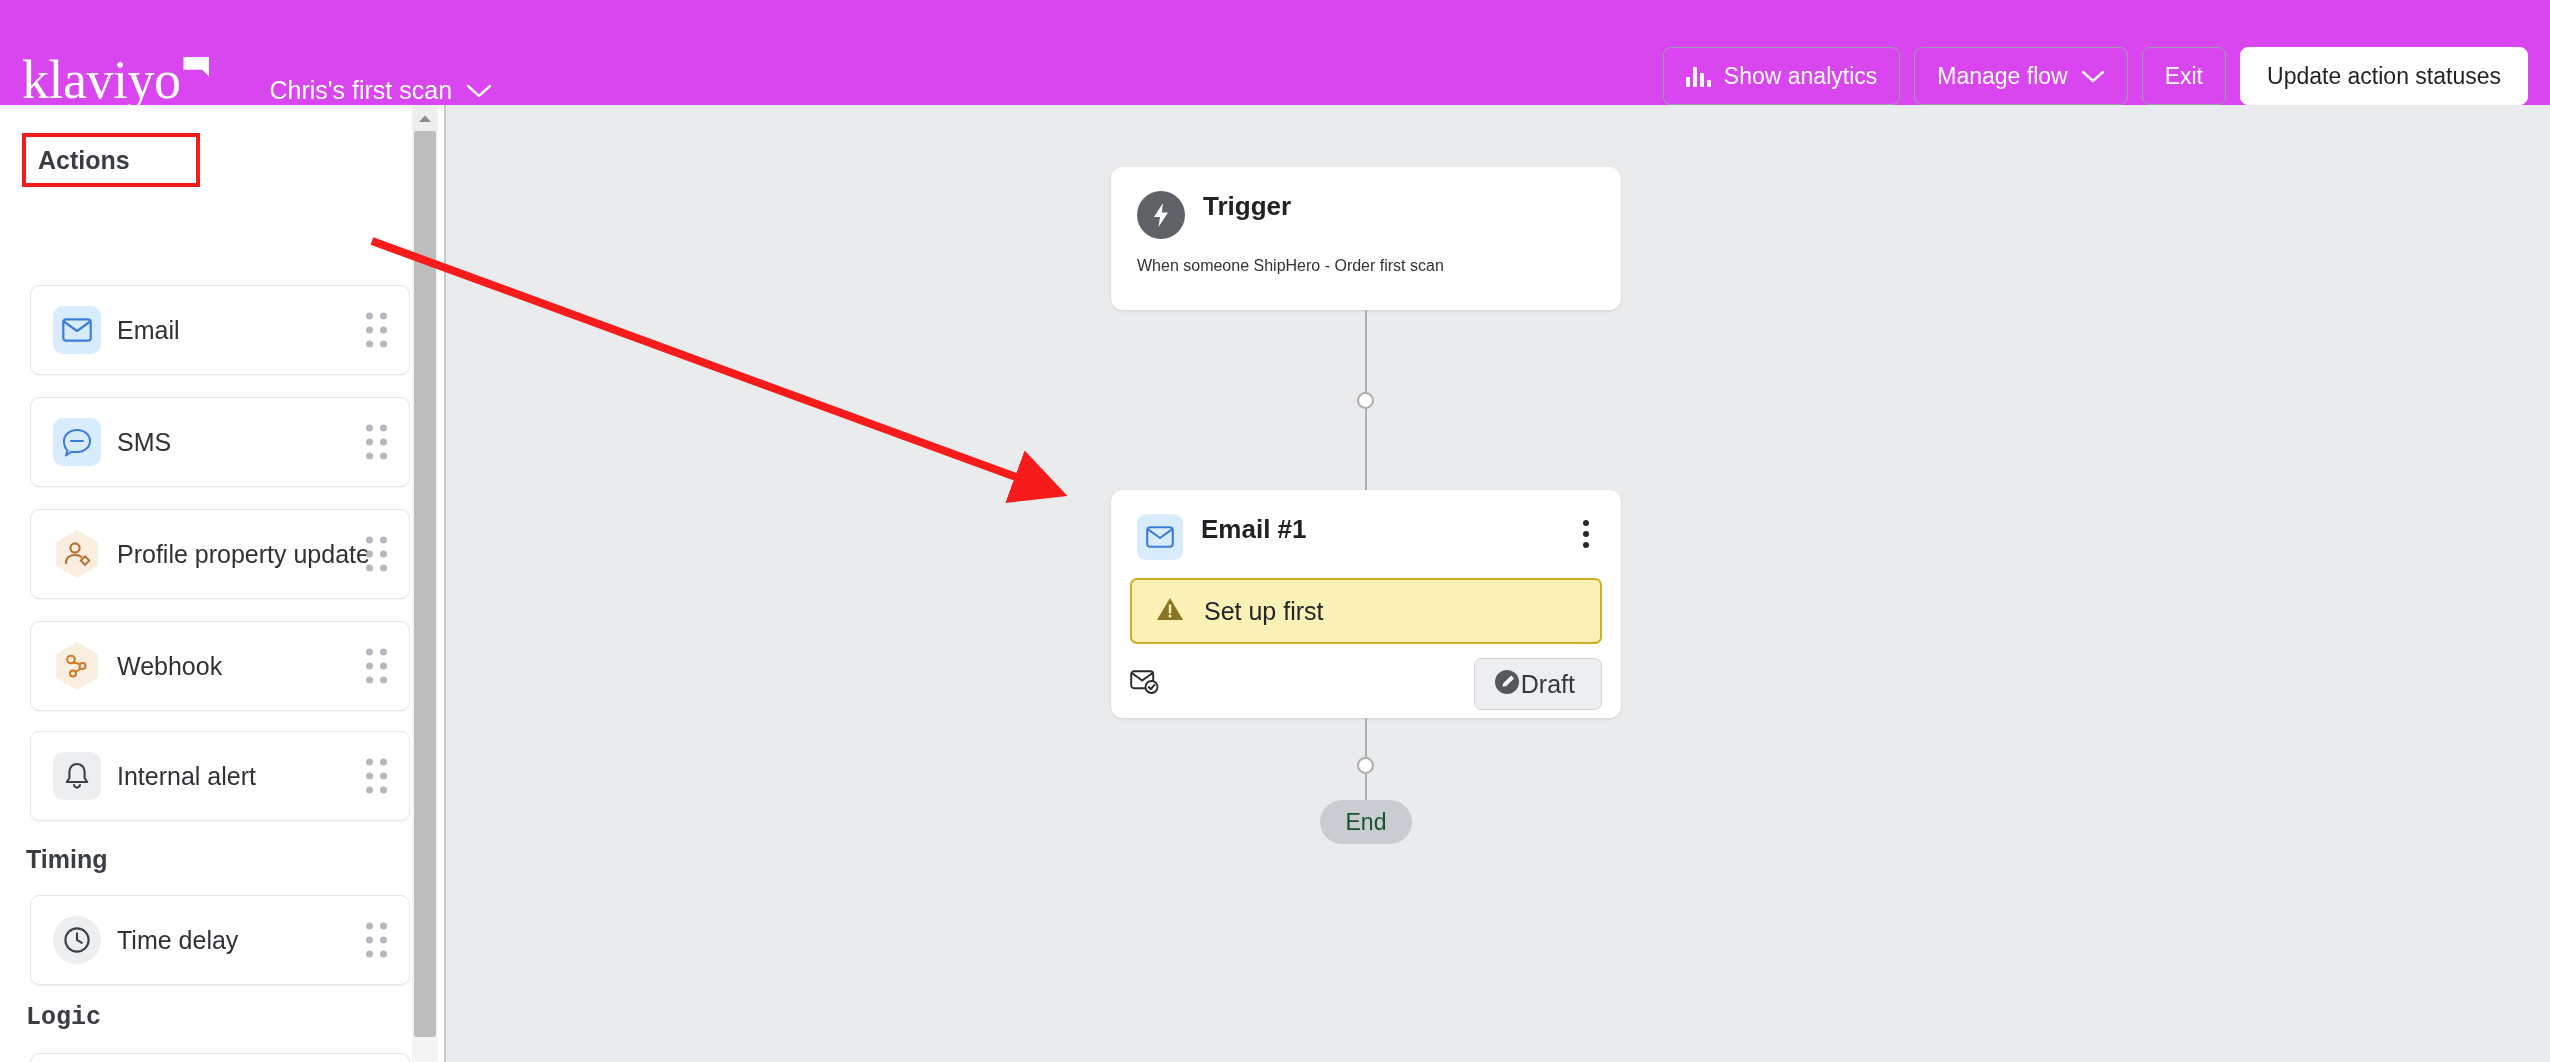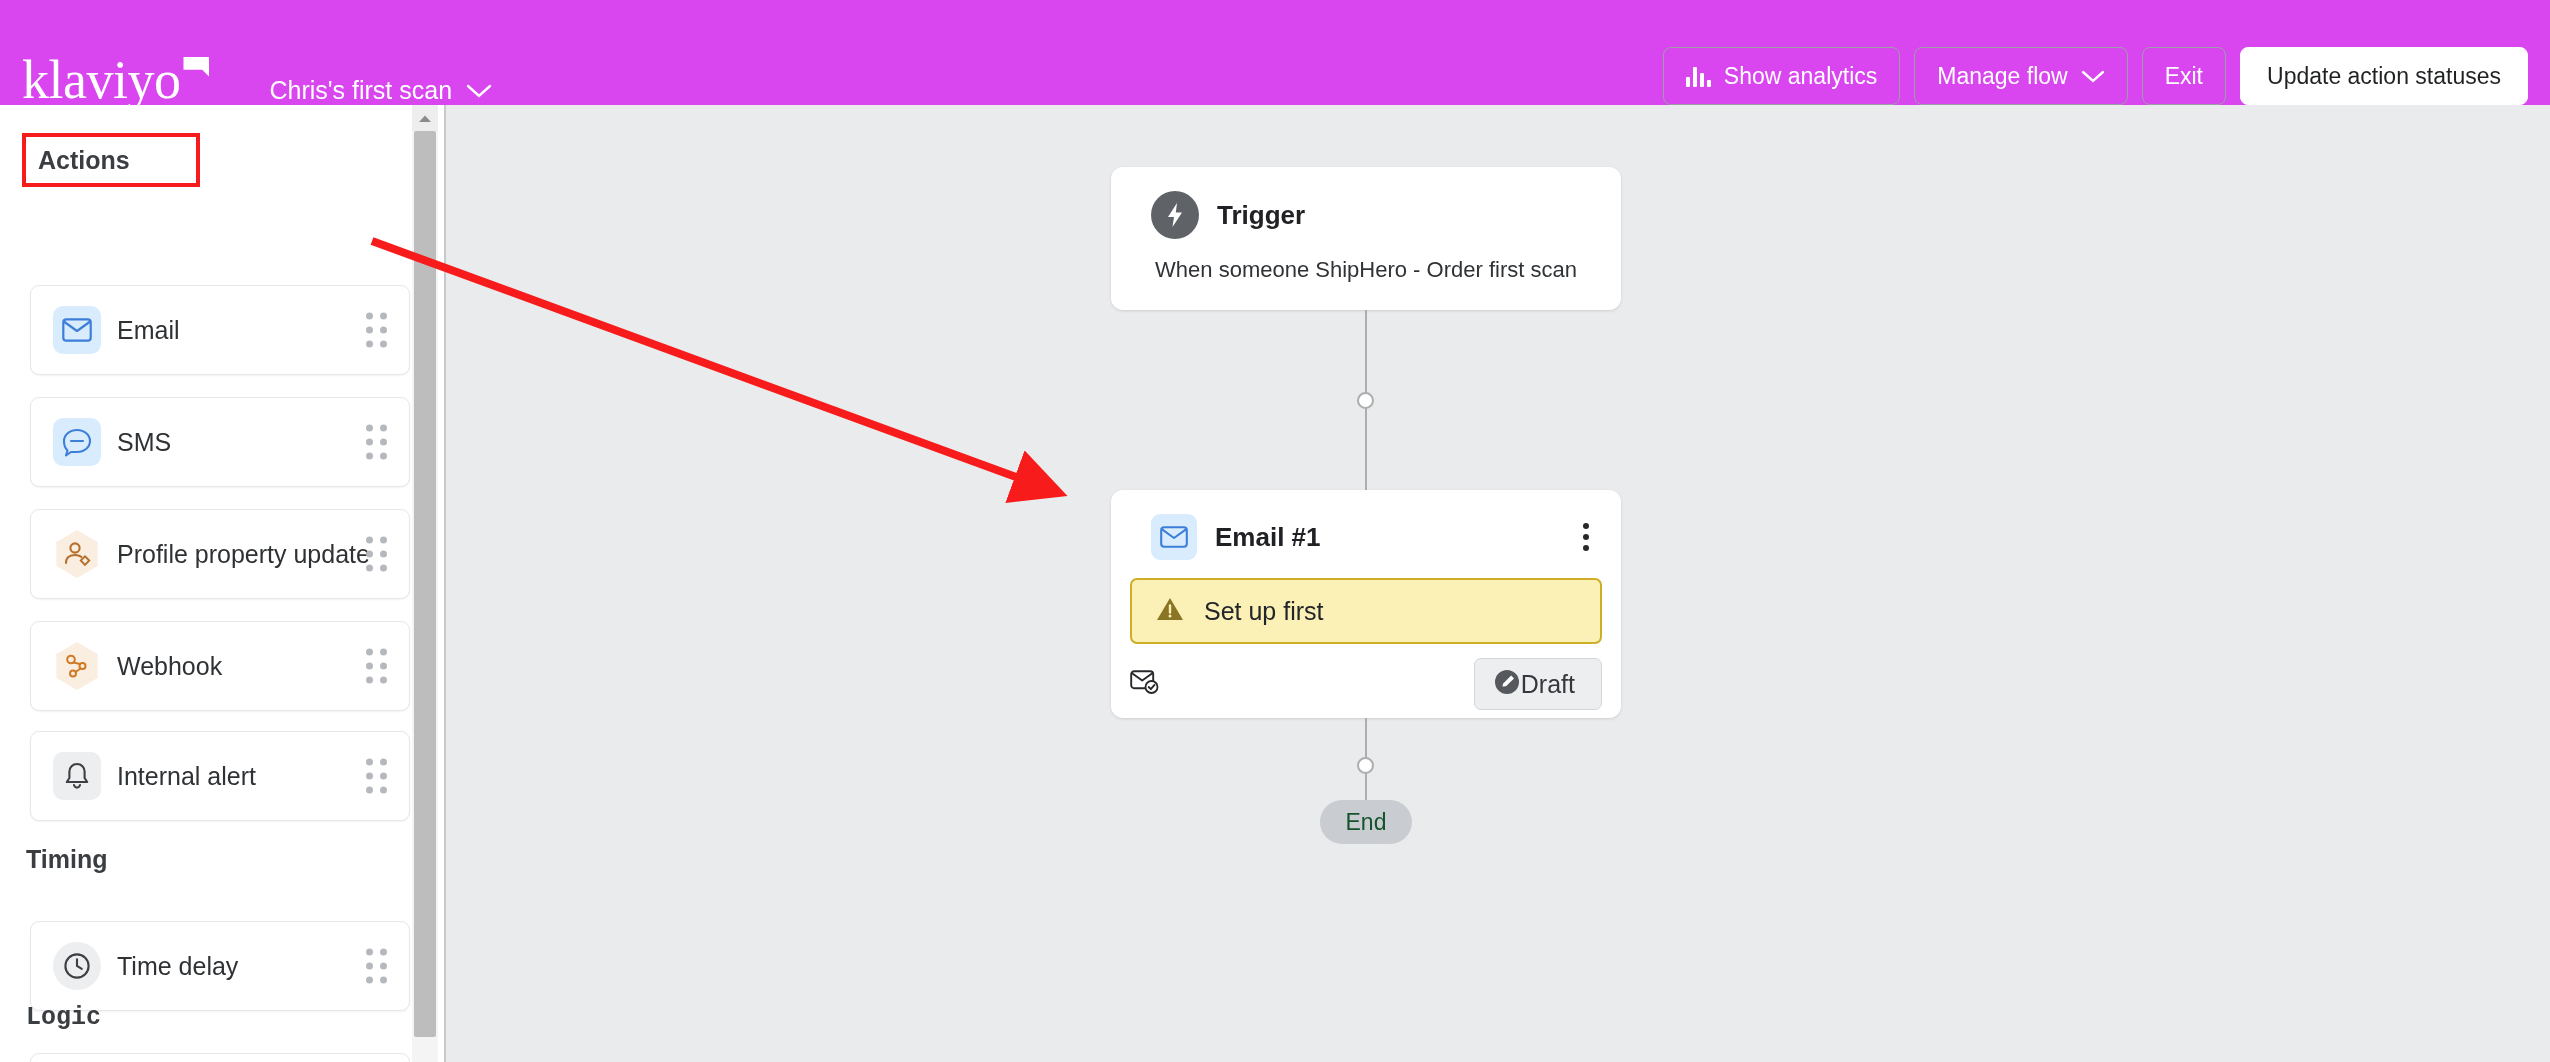--- a/index.html
+++ b/index.html
@@ -121,30 +121,29 @@
   
   .canvas {
     position: absolute; top: 105px; left: 446px;
     width: 2104px; height: 957px; background: #eaebec; overflow: hidden;
   }
   .node {
     position: absolute; background: #ffffff; border-radius: 12px;
     box-shadow: 0 1px 3px rgba(0,0,0,0.12);
   }
   #trigger-node { left: 665px; top: 62px; width: 510px; height: 143px; }
-  .node-head { display: flex; align-items: center; padding: 24px 26px 0 40px; }
+  .node-head { display: flex; align-items: flex-start; padding: 24px 26px 0 26px; }
   .trigger-badge {
     width: 48px; height: 48px; border-radius: 50%; background: #5f6368;
     display: flex; align-items: center; justify-content: center;
   }
   .node-title { margin-left: 18px; font-size: 26px; font-weight: bold; color: #202124; }
   .trigger-desc {
-    padding: 18px 26px 0 26px; font-size: 22px; color: #303336;
+    padding: 18px 26px 0 26px; font-size: 16px; color: #303336;
     white-space: nowrap;
-    text-align: center;
   }
 
   #email-node { left: 665px; top: 385px; width: 510px; height: 228px; }
   .email-chip {
     width: 46px; height: 46px; border-radius: 9px; background: #d9ecfd;
     display: flex; align-items: center; justify-content: center;
   }
   .kebab {
     margin-left: auto; display: flex; flex-direction: column; gap: 5px;
     cursor: pointer; padding: 6px;
@@ -325,21 +324,21 @@
             <span></span>
             <span></span>
             <span></span>
             <span></span>
             <span></span>
           </div>
       </div>
 
       <div class="group-title" style="position:absolute; top:740px;">Timing</div>
 
-      <div class="card" style="top:816px">
+      <div class="card" style="top:790px">
         <div class="ico" style="background:#eceef0;border-radius:50%">
           <svg width="28" height="28" viewBox="0 0 28 28">
               <circle cx="14" cy="14" r="11.6" stroke="#3c4044" stroke-width="2.1" fill="none"></circle>
               <path d="M14 7.2 L14 14 L18.8 16.8" stroke="#3c4044" stroke-width="2.1" fill="none" stroke-linecap="round"></path>
             </svg>
         </div>
         <div class="label">Time delay</div>
         <div class="grip">
             <span></span>
             <span></span>

